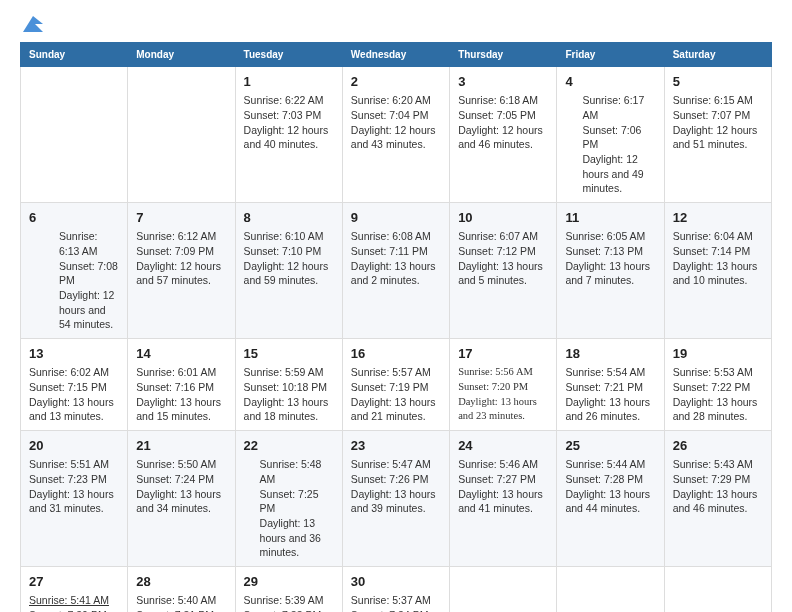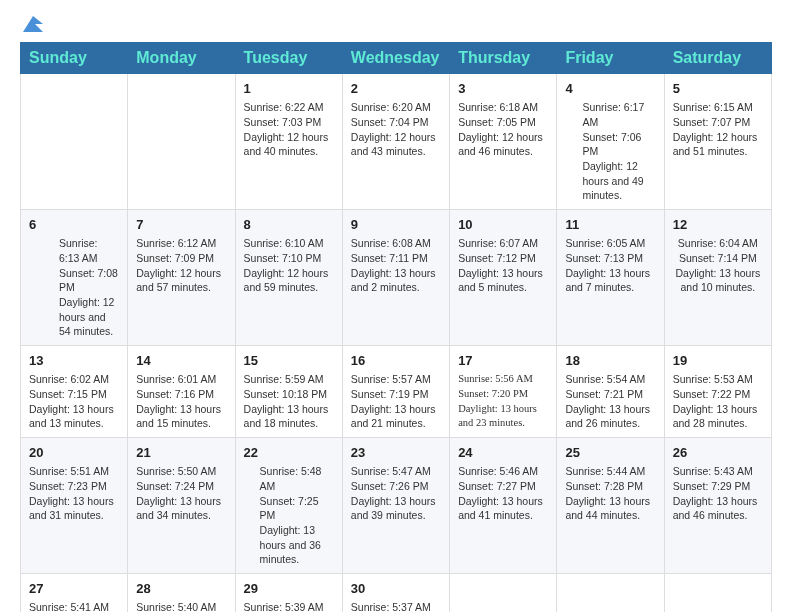--- a/index.html
+++ b/index.html
@@ -42,24 +42,24 @@
       font-size: 14px;
       color: #444;
     }
     table {
       width: 100%;
       border-collapse: collapse;
       font-size: 11px;
     }
     thead tr th {
       background: #2e6da4;
-      color: #5eead4;
+      color: #ffffff;
       padding: 6px 8px;
       text-align: left;
-      font-size: 16px;
+      font-size: 10px;
       font-weight: bold;
       border: 1px solid #2e6da4;
     }
     tbody tr {
       border-bottom: 1px solid #ccc;
     }
     tbody td {
       vertical-align: top;
       padding: 6px 8px;
       border: 1px solid #ddd;
@@ -188,21 +188,21 @@
 Daylight: 13 hours and 5 minutes.</div>
         </td>
         <td>
           <span class="day-num">11</span>
           <div class="cell-content" style="white-space: pre-line;">Sunrise: 6:05 AM
 Sunset: 7:13 PM
 Daylight: 13 hours and 7 minutes.</div>
         </td>
         <td>
           <span class="day-num">12</span>
-          <div class="cell-content" style="white-space: pre-line; text-align: center;">Sunrise: 6:04 AM
+          <div class="cell-content" style="white-space: pre-line;">Sunrise: 6:04 AM
 Sunset: 7:14 PM
 Daylight: 13 hours and 10 minutes.</div>
         </td>
       </tr>
       <tr>
         <td>
           <span class="day-num">13</span>
           <div class="cell-content" style="white-space: pre-line;">Sunrise: 6:02 AM
 Sunset: 7:15 PM
 Daylight: 13 hours and 13 minutes.</div>

